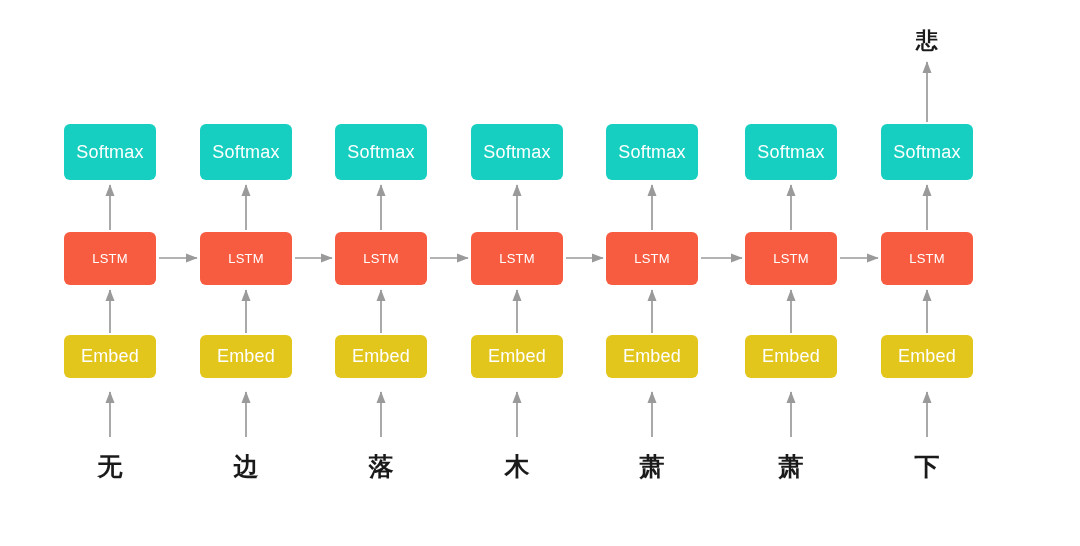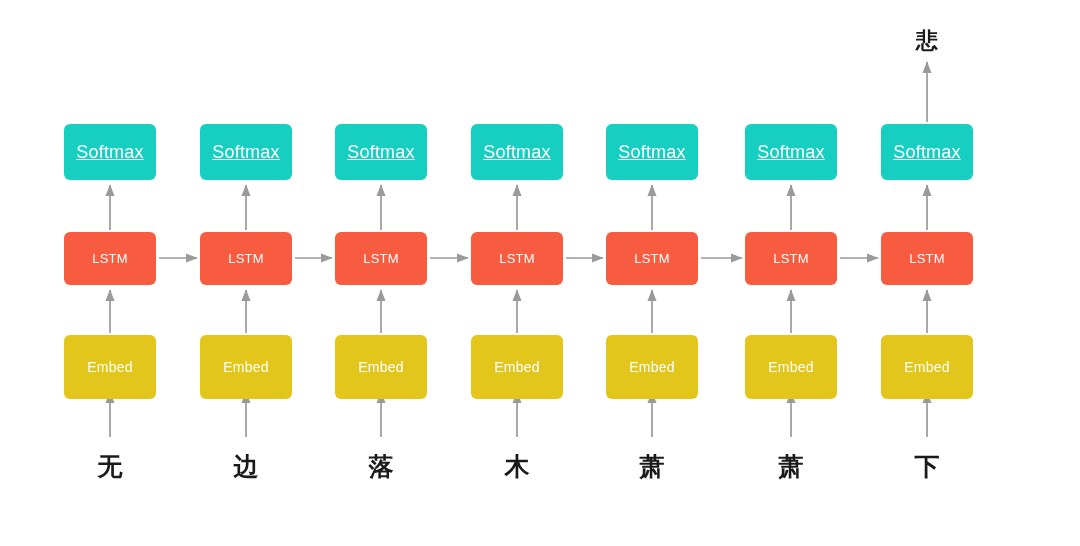--- a/index.html
+++ b/index.html
@@ -39,33 +39,32 @@
     justify-content: center;
     font-size: 19px;
     letter-spacing: 0.2px;
     box-sizing: border-box;
     user-select: none;
   }
   .box-softmax {
     top: 124px;
     background: #17cfc0;
     font-size: 18px;
-    text-decoration: underline;
   }
   .box-lstm {
     top: 232px;
     height: 53px;
     background: #f75c40;
     font-size: 13px;
   }
   .box-embed {
     top: 335px;
-    height: 64px;
+    height: 43px;
     background: #e2c61c;
-    font-size: 14px;
+    font-size: 18px;
   }
   .token {
     position: absolute;
     top: 450px;
     left: 0;
     width: 120px;
     text-align: center;
     font-size: 25px;
     font-weight: 700;
     color: #1a1a1a;

